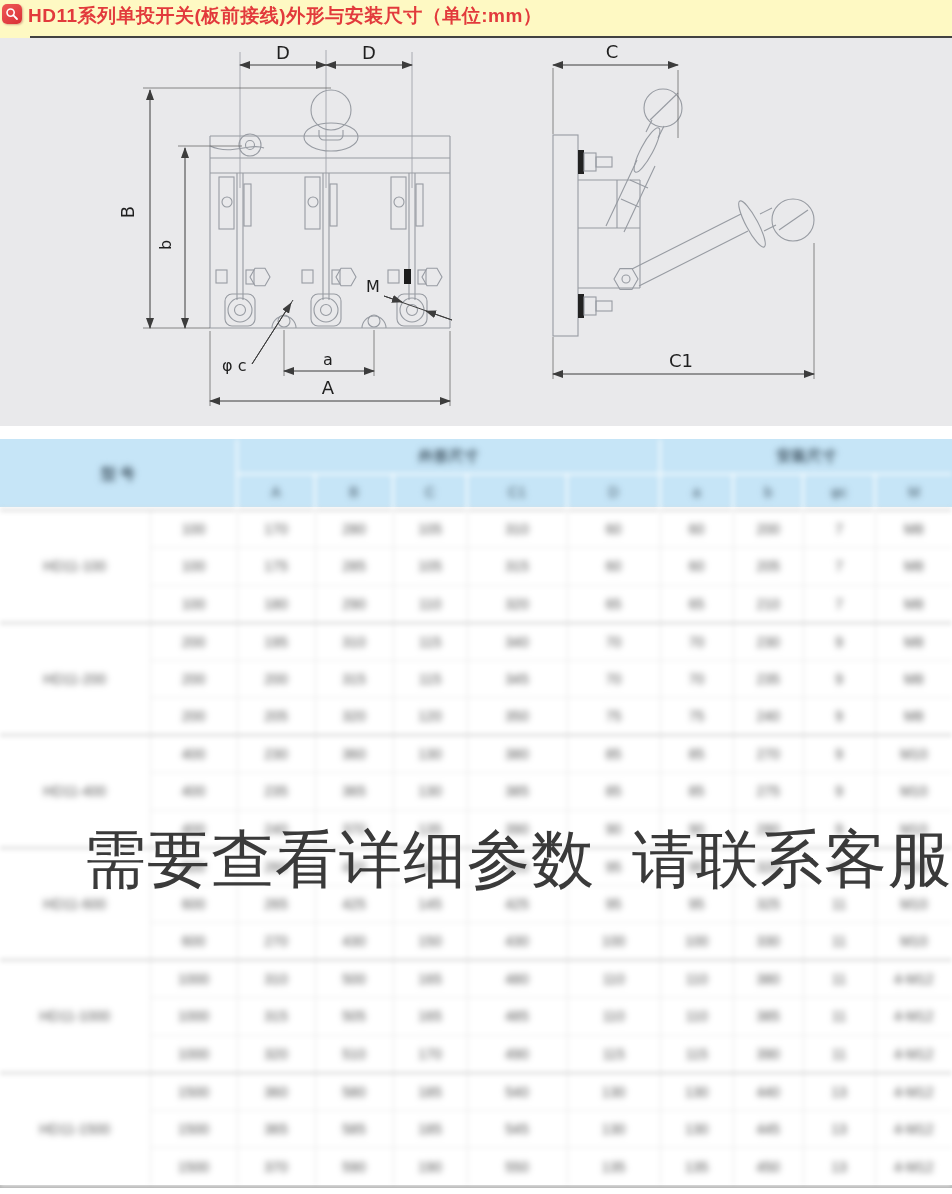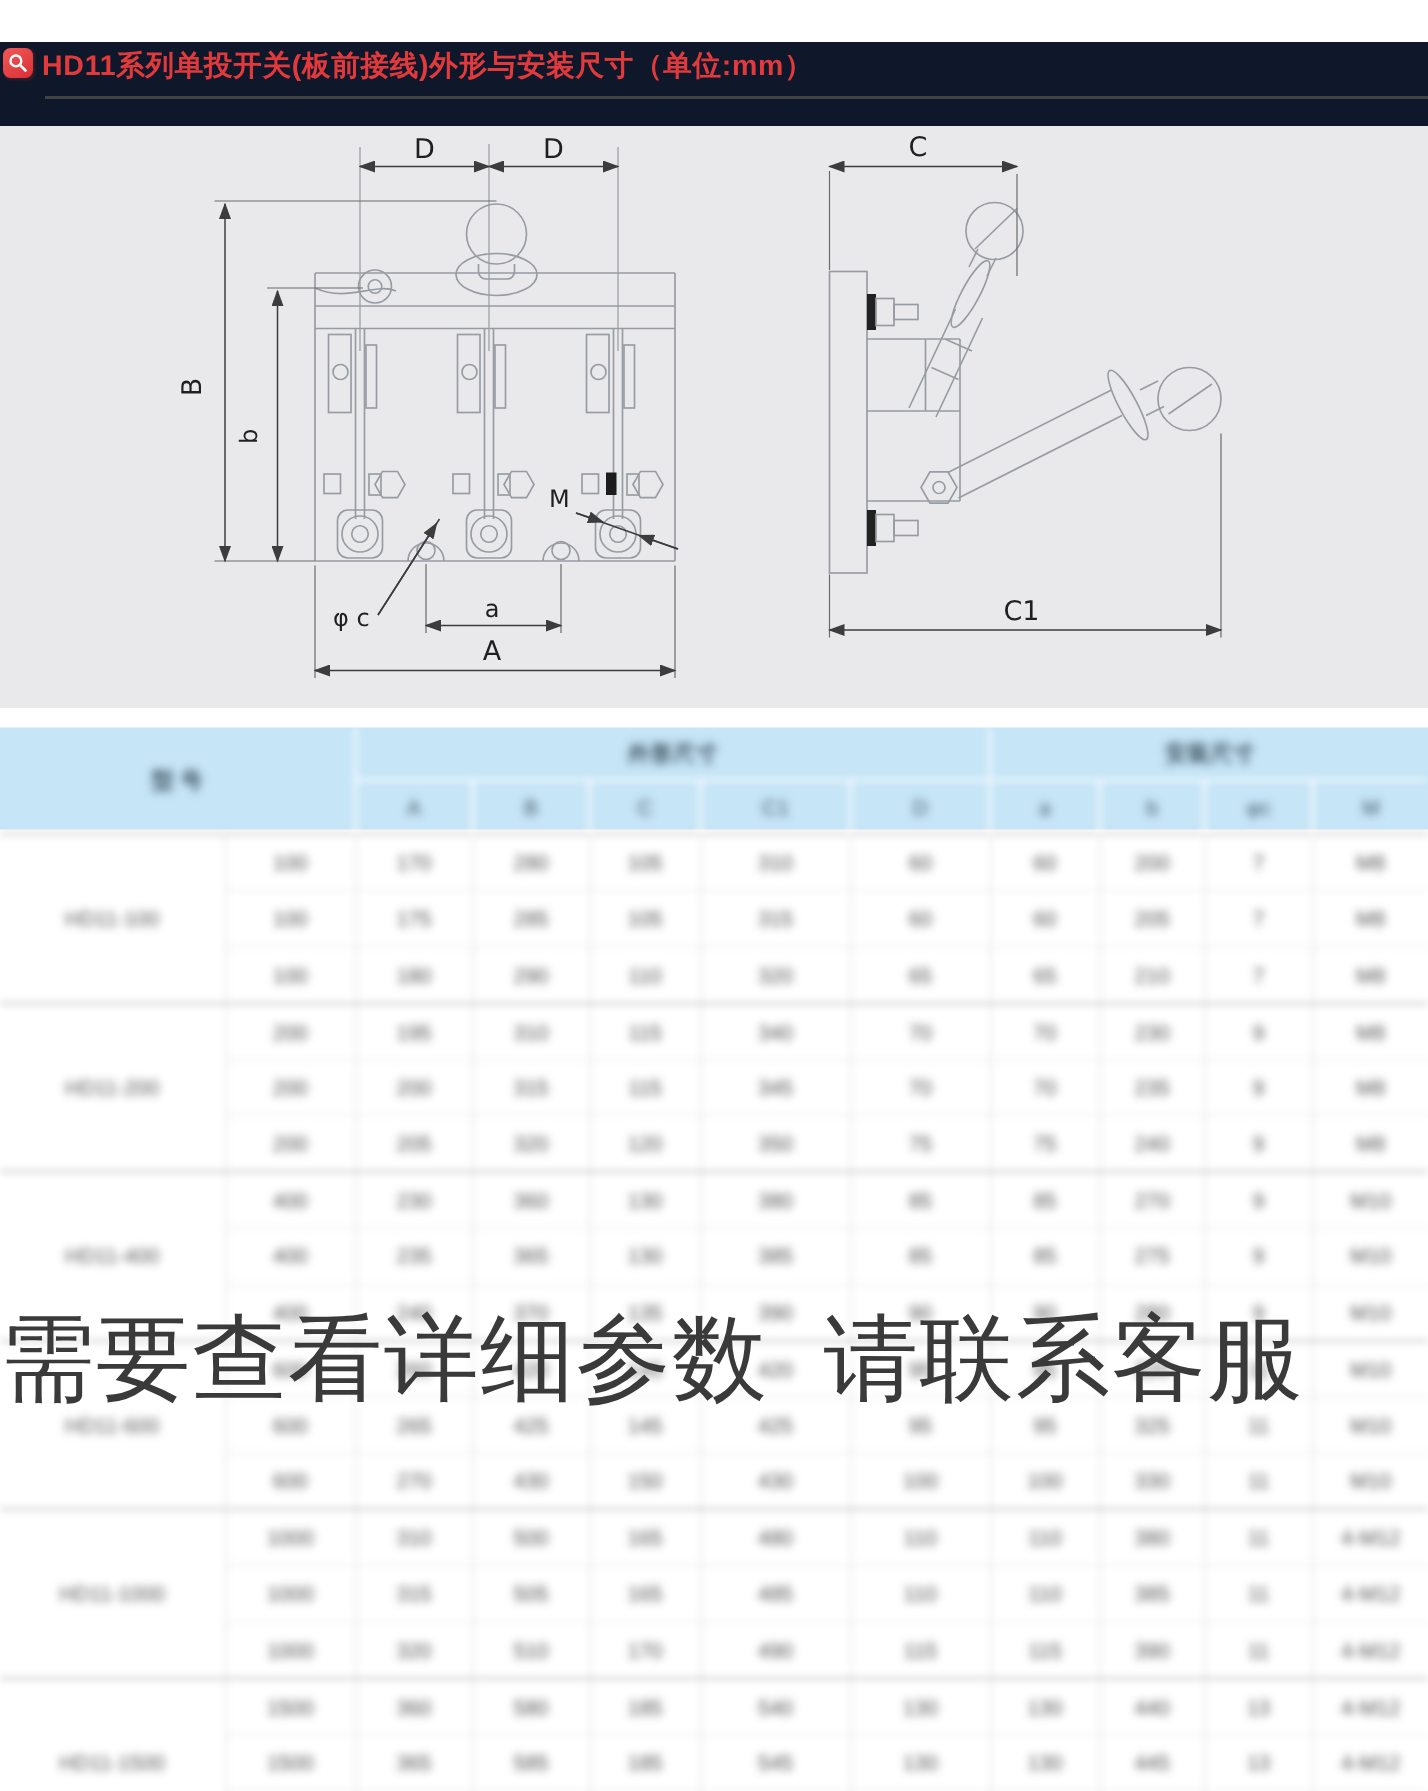--- a/index.html
+++ b/index.html
@@ -1,18 +1,18 @@
 <!DOCTYPE html>
 <html><head>
 <meta charset="utf-8">
 <style>
   html,body{margin:0;padding:0;background:#fff;}
   body{width:952px;height:1194px;overflow:hidden;font-family:"Liberation Sans","DejaVu Sans",sans-serif;}
   
-  .title-bar{position:relative;height:56px;background:#0f172a;margin-top:28px;}
+  .title-bar{position:relative;height:38px;background:#fef9c3;}
   .title-icon{position:absolute;left:2px;top:4px;width:20px;height:20px;border-radius:5px;
     background:linear-gradient(145deg,#ef5a57,#d92f35);box-shadow:1px 1px 2px rgba(150,40,40,.35);}
   .title-icon svg{position:absolute;left:3px;top:3px;}
   .page-title{position:absolute;left:28px;top:3px;font-size:19px;font-weight:bold;color:#e23a3c;
     letter-spacing:.5px;white-space:nowrap;}
   .title-rule{position:absolute;left:30px;right:0;top:36px;height:2px;background:#424242;}
   
   .diagram{width:952px;height:388px;background:#e9e9eb;}
   .dr{stroke:#979ba2;fill:none;stroke-width:1.1;}
   .dim{stroke:#3c3c3c;fill:none;stroke-width:1;}
@@ -28,21 +28,21 @@
   thead td{height:34px;background:transparent;color:#3e5260;font-size:15px;font-weight:bold;}
   thead tr.h1 td.grp{border-left:2px solid rgba(255,255,255,.9);border-bottom:2px solid rgba(255,255,255,.85);}
   thead tr.h2 td{border-left:2px solid rgba(255,255,255,.9);font-weight:normal;font-size:14px;}
   tbody tr{height:37.5px;}
   tbody td{border-left:1px solid #e2e2e2;border-top:1px solid #ebebeb;font-size:14px;color:#4f4f4f;background:#fff;}
   tbody td.model{border-left:none;font-size:14px;color:#555;}
   tbody tr.g-first td{border-top:2px solid #d0d0d0;}
   .tx{display:inline-block;filter:blur(1.9px);}
   .bottom-line{height:3px;background:#b2b2b2;}
   
-  .watermark{position:absolute;left:0;top:378px;width:100%;text-align:left;z-index:5;
+  .watermark{position:absolute;left:0;top:378px;width:100%;text-align:right;z-index:5;
     font-size:63px;color:#3a3a3a;white-space:nowrap;word-spacing:16px;letter-spacing:1px;
     font-family:"DejaVu Sans","Liberation Sans",sans-serif;}
 </style>
 </head>
 <body>
 
 <div class="title-bar">
   <div class="title-icon">
     <svg width="14" height="14" viewBox="0 0 14 14">
       <circle cx="5.6" cy="5.6" r="3.6" fill="none" stroke="#fff" stroke-width="1.6"></circle>

